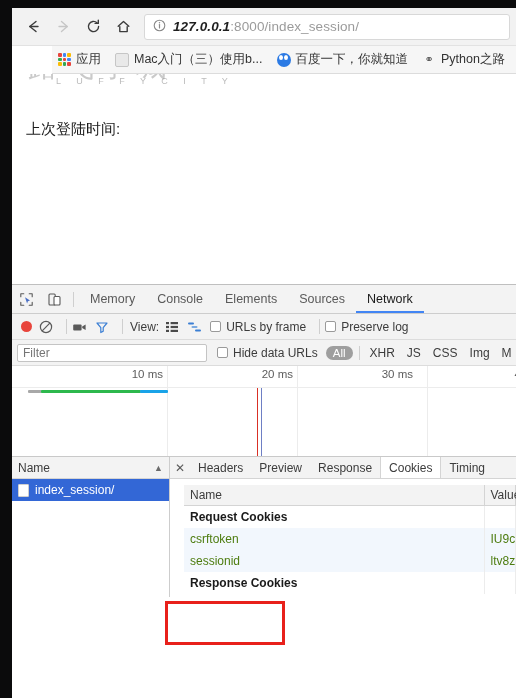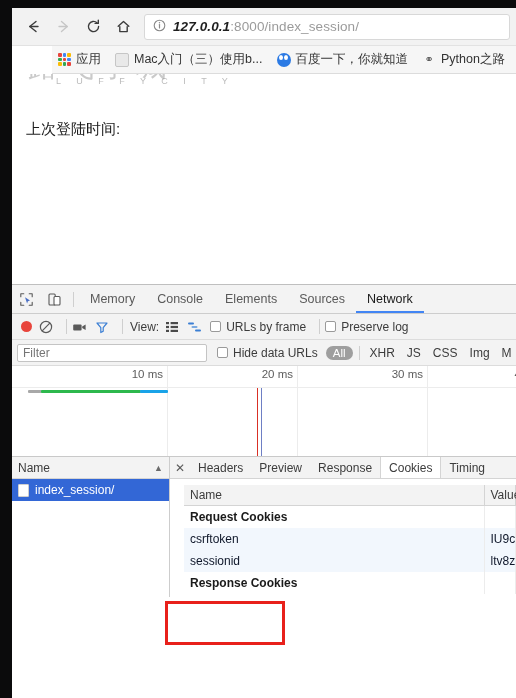--- a/index.html
+++ b/index.html
@@ -407,21 +407,21 @@
     font-weight: normal;
     color: #3c3c3c;
     background: #f3f3f3;
     border-bottom: 1px solid #d4d4d4;
     border-right: 1px solid #d4d4d4;
     padding: 3px 6px;
     height: 20px;
   }
   .ck-table td {
     font-size: 12px;
-    color: #0f172a;
+    color: #4d7c0f;
     padding: 4px 6px;
     border-right: 1px solid #ececec;
     white-space: nowrap;
     overflow: hidden;
   }
   .ck-group td {
     font-weight: bold;
     color: #1a1a1a;
     background: #fff;
   }
@@ -607,21 +607,21 @@
 
       <div class="timeline">
         <div class="tl-ruler-base"></div>
 
         <div class="tl-gridline" style="left:155px;"></div>
         <div class="tl-gridline" style="left:285px;"></div>
         <div class="tl-gridline" style="left:415px;"></div>
 
         <div class="tl-label" style="left:155px;">10 ms</div>
         <div class="tl-label" style="left:285px;">20 ms</div>
-        <div class="tl-label" style="left:415px;">30 ms</div>
+        <div class="tl-label" style="left:405px;">30 ms</div>
         <div class="tl-label" style="left:513px;">4</div>
 
         <div class="req-bar" style="left:16px;top:24px;width:14px;background:#a8a8a8;"></div>
         <div class="req-bar" style="left:29px;top:24px;width:100px;background:#2db84d;"></div>
         <div class="req-bar" style="left:128px;top:24px;width:28px;background:#19a3e8;"></div>
 
         <div class="ev-line" style="left:245px;background:#d93025;"></div>
         <div class="ev-line" style="left:249px;background:#6e7fc4;"></div>
       </div>
 

